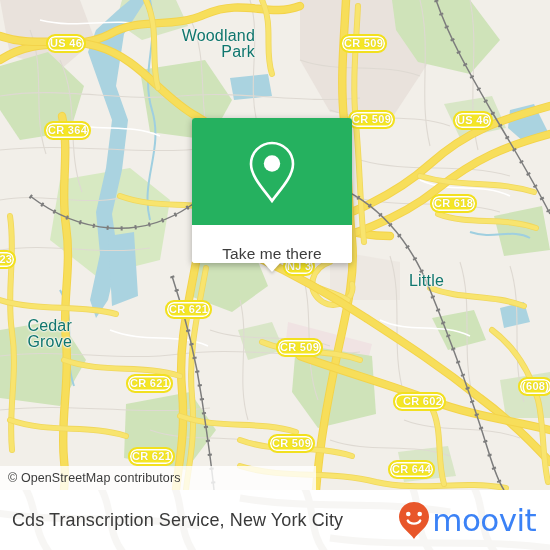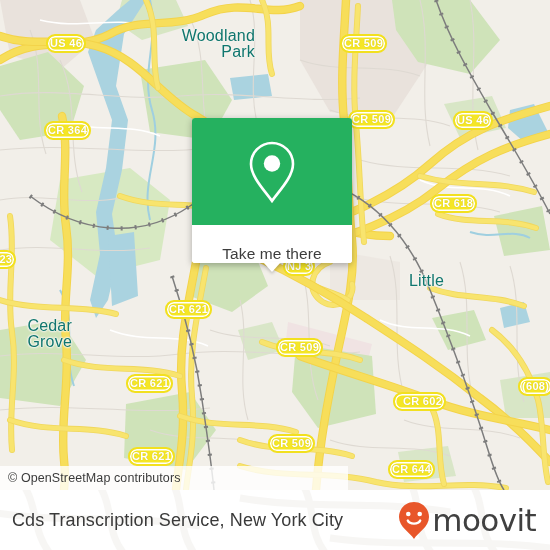--- a/index.html
+++ b/index.html
@@ -107,21 +107,21 @@
     border-right: 9px solid transparent;
     border-top: 10px solid #ffffff;
     filter: drop-shadow(0 2px 1.5px rgba(0,0,0,.18));
   }
 
   
   #attribution {
     position: absolute;
     left: 0;
     top: 466px;
-    width: 348px;
+    width: 316px;
     height: 24px;
     background: rgba(255,255,255,.80);
     display: flex;
     align-items: center;
     padding-left: 8px;
     box-sizing: border-box;
   }
   #attribution-text {
     font-size: 12.5px;
     color: #3b3b3b;
@@ -157,21 +157,21 @@
     position: absolute;
     right: 14px;
     top: 50%;
     transform: translateY(-50%);
     display: flex;
     align-items: center;
     gap: 1px;
   }
   #brand-word {
     font-size: 31px;
-    color: #404040;
+    color: #3b82f6;
     letter-spacing: -.6px;
     line-height: 31px;
     font-family: "DejaVu Sans", sans-serif;
     font-weight: normal;
   }
 </style>
 </head>
 <body>
 
 <div id="screen">

